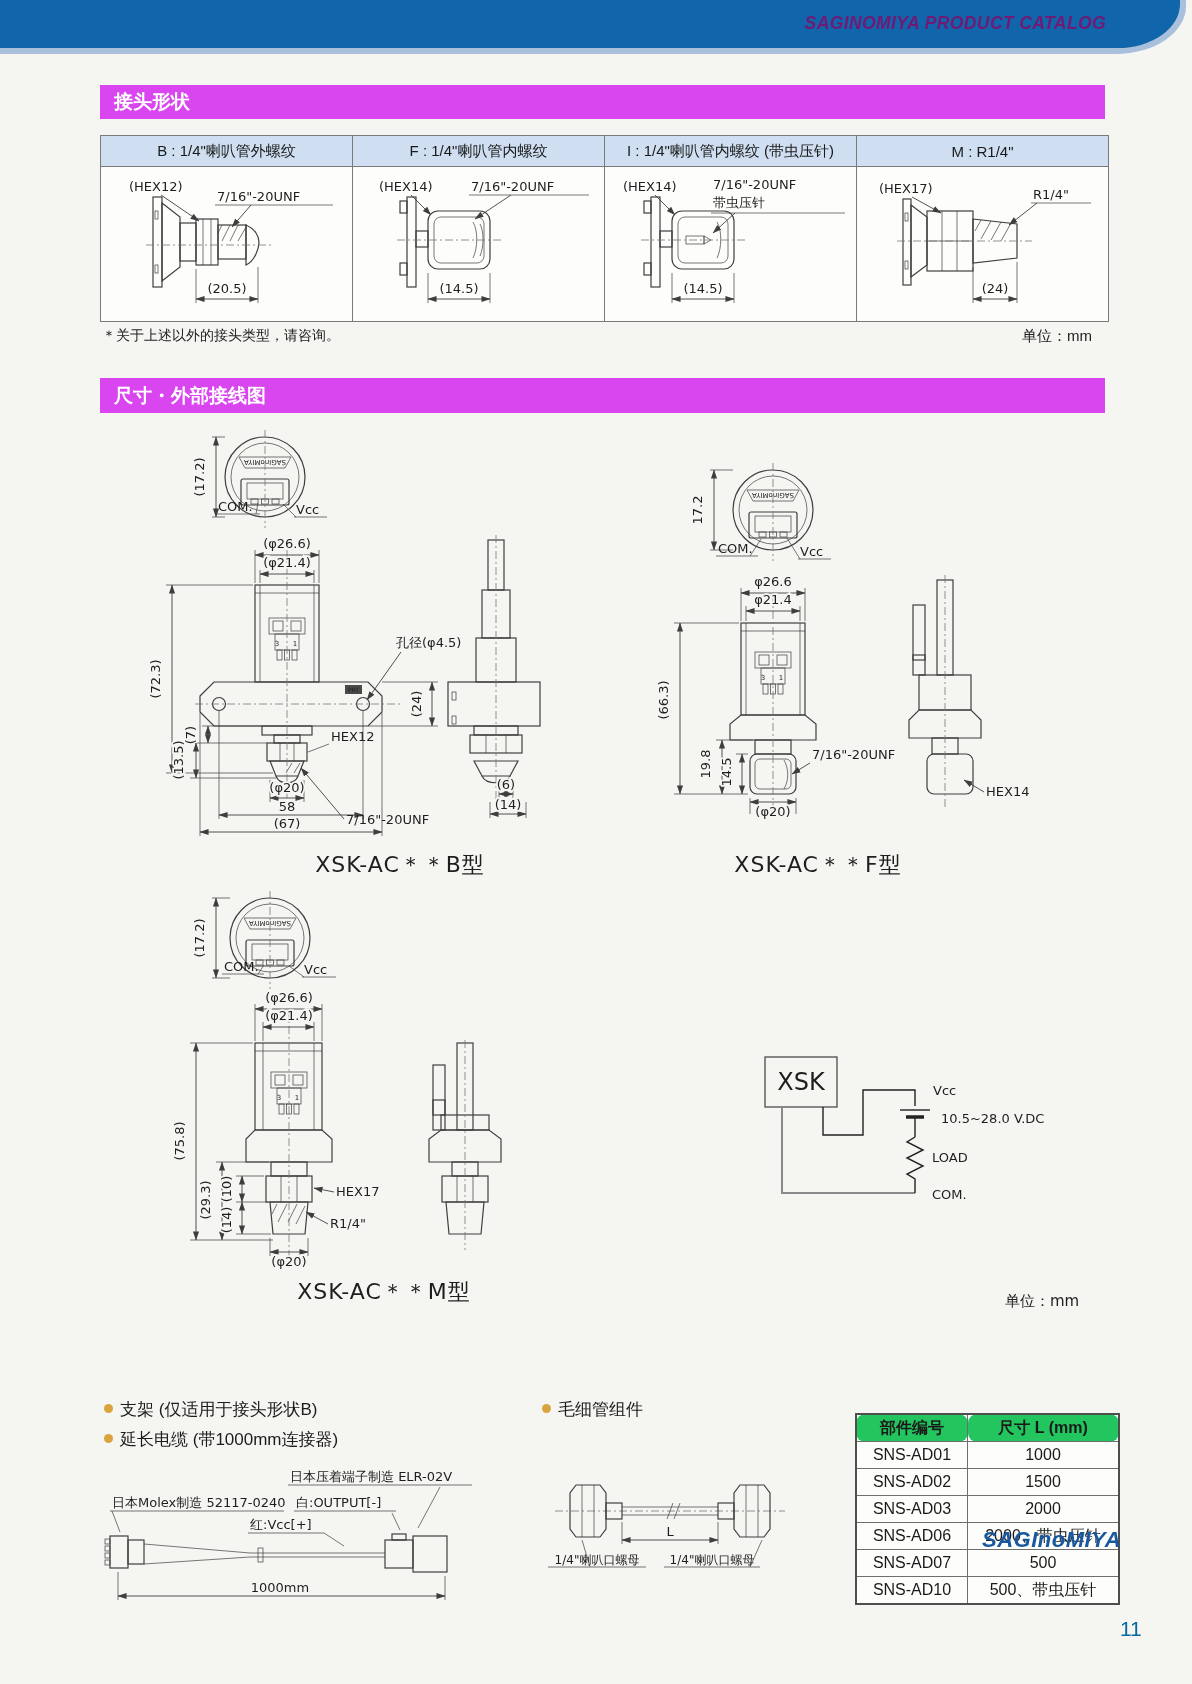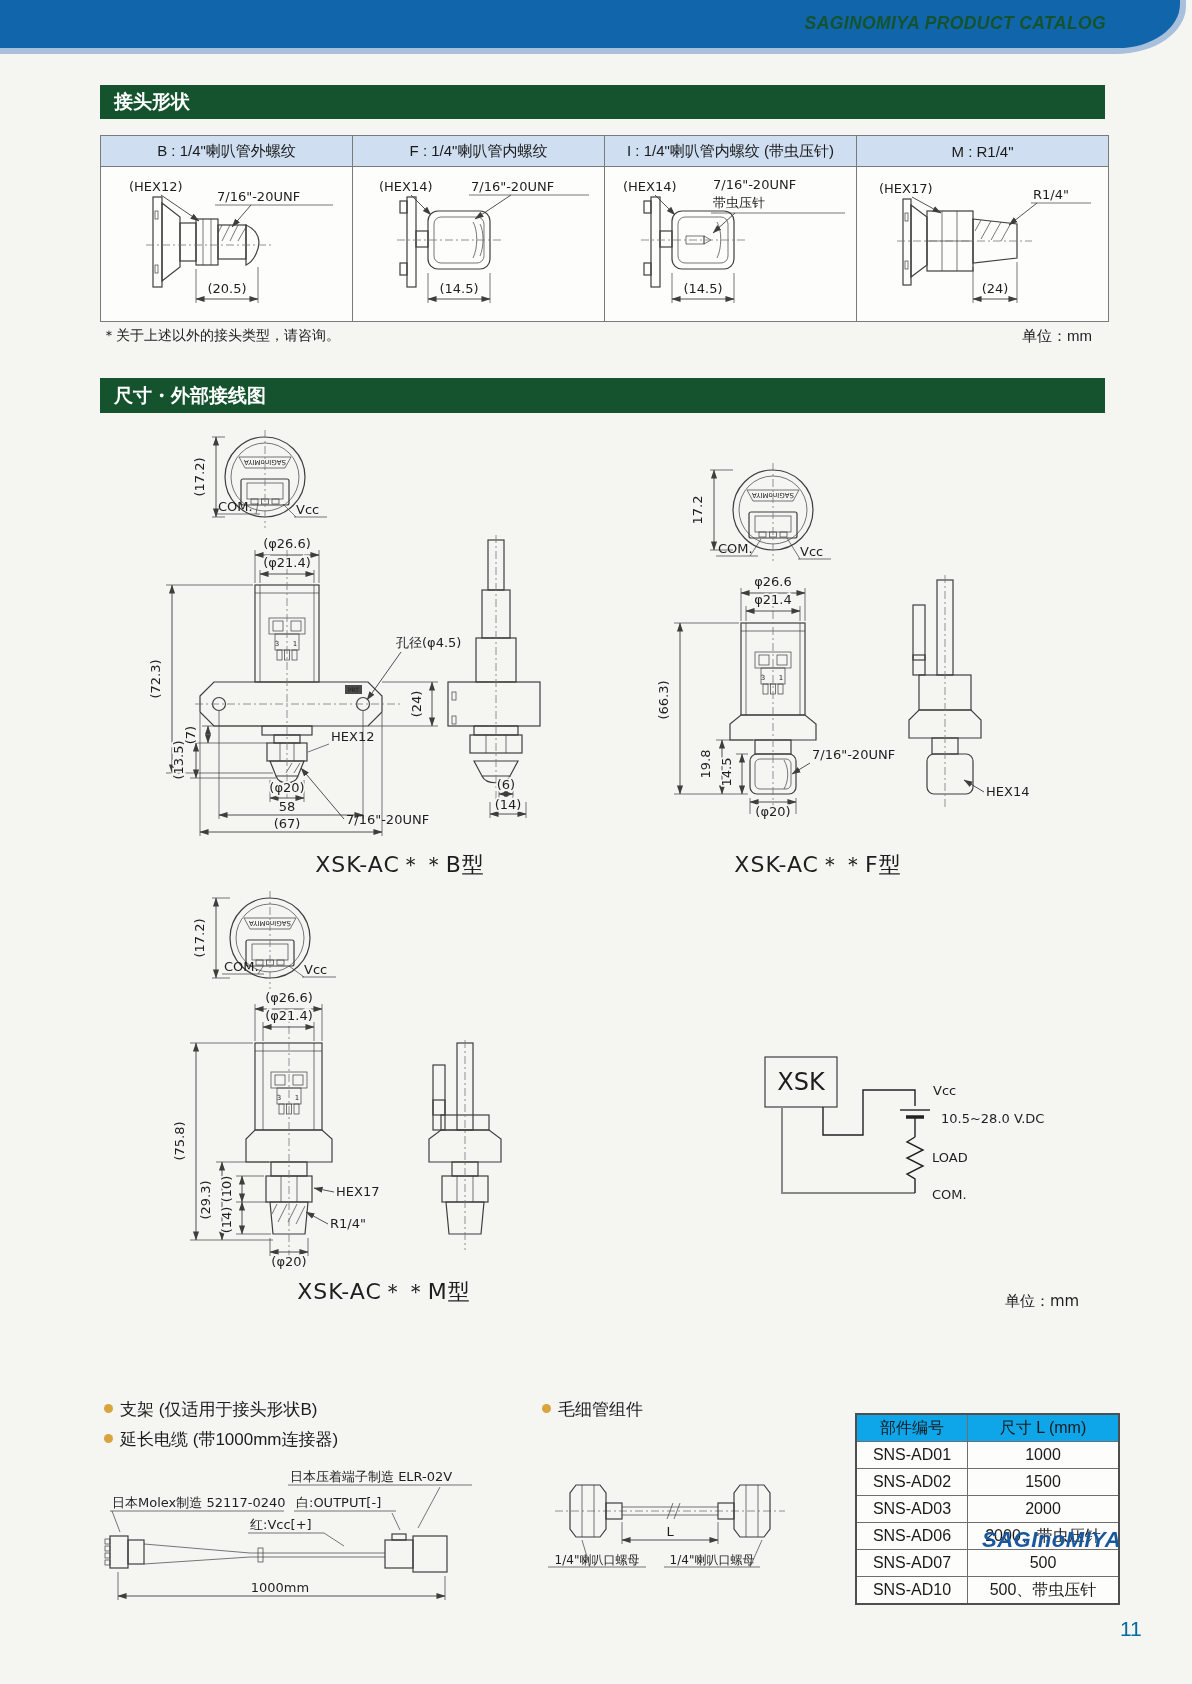--- a/index.html
+++ b/index.html
@@ -1,29 +1,29 @@
 <!DOCTYPE html>
 <html><head>
 <meta charset="utf-8">
 <style>
   html,body{margin:0;padding:0;background:#f5f5f2;}
   .page{position:relative;width:1192px;height:1684px;background:#f5f5f2;font-family:"Liberation Sans",sans-serif;overflow:hidden;}
   .abs{position:absolute;}
   .band-shadow{left:0;top:0;width:1186px;height:54px;background:#a9c0dc;border-bottom-right-radius:70px 48px;}
   .band{left:0;top:0;width:1180px;height:48px;background:#1165aa;border-bottom-right-radius:62px 44px;}
-  .band-title{right:86px;top:13px;color:#14532d;font-size:17.5px;font-weight:bold;font-style:italic;letter-spacing:.4px;}
-  .secbar{background:#14532d;color:#fff;font-weight:bold;font-size:19px;display:flex;align-items:center;padding-left:14px;box-sizing:border-box;}
+  .band-title{right:86px;top:13px;color:#701a75;font-size:17.5px;font-weight:bold;font-style:italic;letter-spacing:.4px;}
+  .secbar{background:#d946ef;color:#fff;font-weight:bold;font-size:19px;display:flex;align-items:center;padding-left:14px;box-sizing:border-box;}
   .note{font-size:14px;color:#222;}
   .unit{font-size:15px;color:#222;}
   table{background:#fdfdfc;}
   .ctable{border-collapse:collapse;table-layout:fixed;border:1.5px solid #6e6e6e;}
   .ctable th{background:#cfdff1;font-size:15px;font-weight:normal;border:1px solid #7a7a7a;height:28px;color:#1a1a1a;}
   .ctable td{border:1px solid #7a7a7a;height:150px;padding:0;vertical-align:top;}
   .ptable{border-collapse:collapse;border:2px solid #4e4e4e;}
-  .ptable th{background:#0ea5e9;font-weight:normal;}
+  .ptable th{background:#22c55e;font-weight:bold;border-radius:9px;}
   .ptable th,.ptable td{border:1px solid #6e6e6e;height:26px;text-align:center;font-size:16px;color:#1a1a1a;padding:0 4px;}
   .ptable .c1{width:102px;} .ptable .c2{width:142px;}
   .bullet{display:flex;align-items:flex-start;font-size:17px;color:#1c1c1c;}
   .dot{width:9px;height:9px;border-radius:50%;background:#d9a43e;margin:6px 7px 0 0;flex:none;}
   .logo{font-style:italic;font-weight:bold;font-size:22px;color:#17589e;letter-spacing:.5px;}
   .pageno{font-size:21px;color:#0369a1;}
   svg text{font-family:"DejaVu Sans","Liberation Sans",sans-serif;fill:#1e1e1e;}
   .d{font-size:13px;}
   .d12{font-size:12px;}
   .t7{font-size:7px;}

